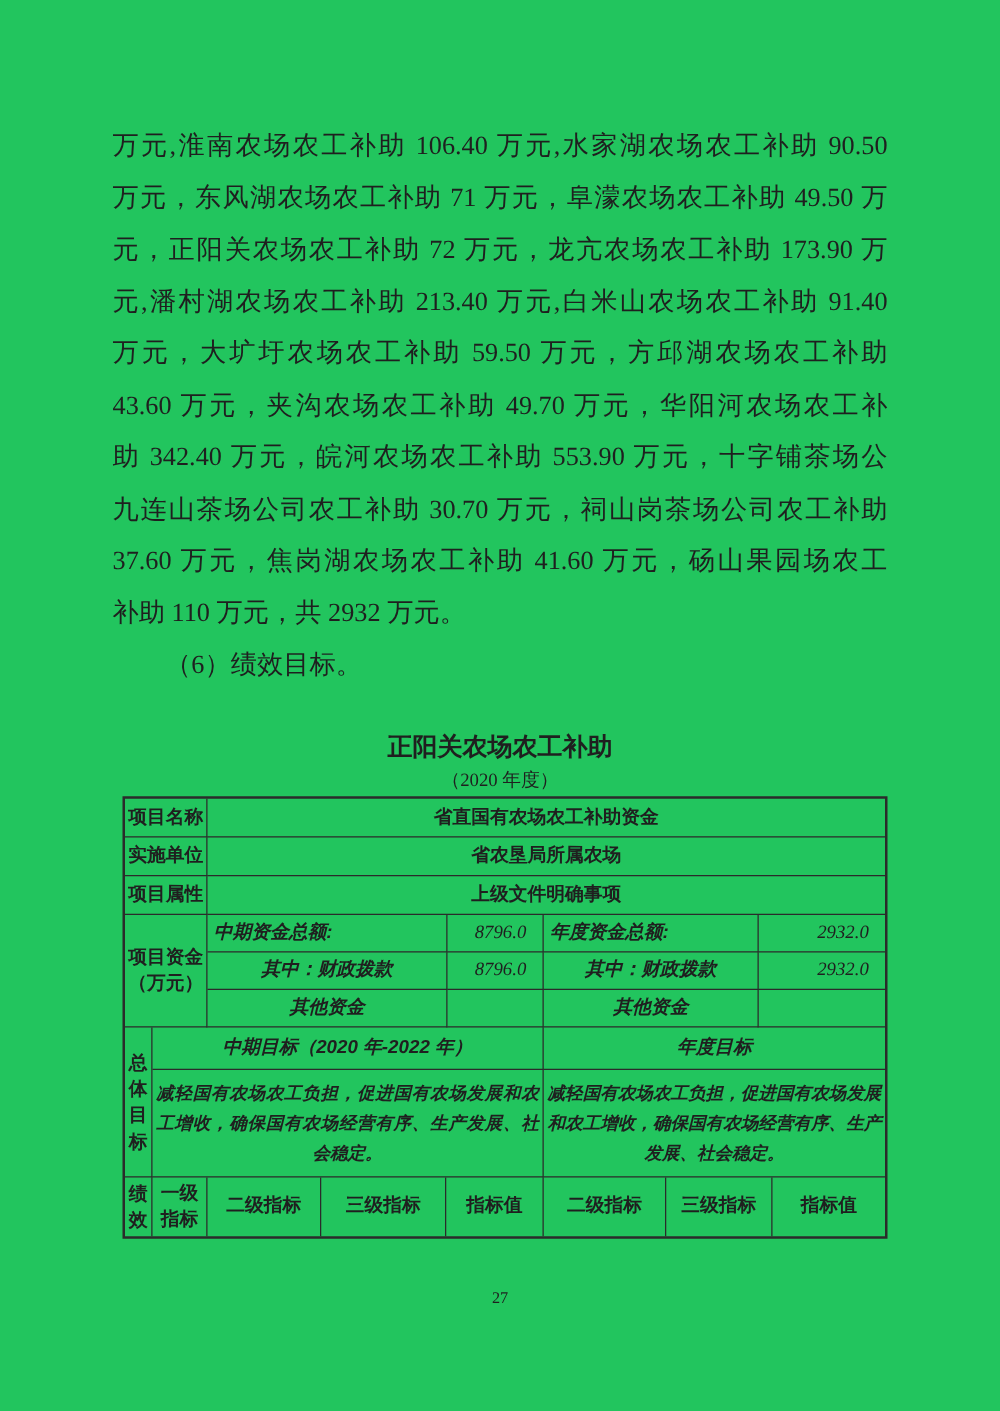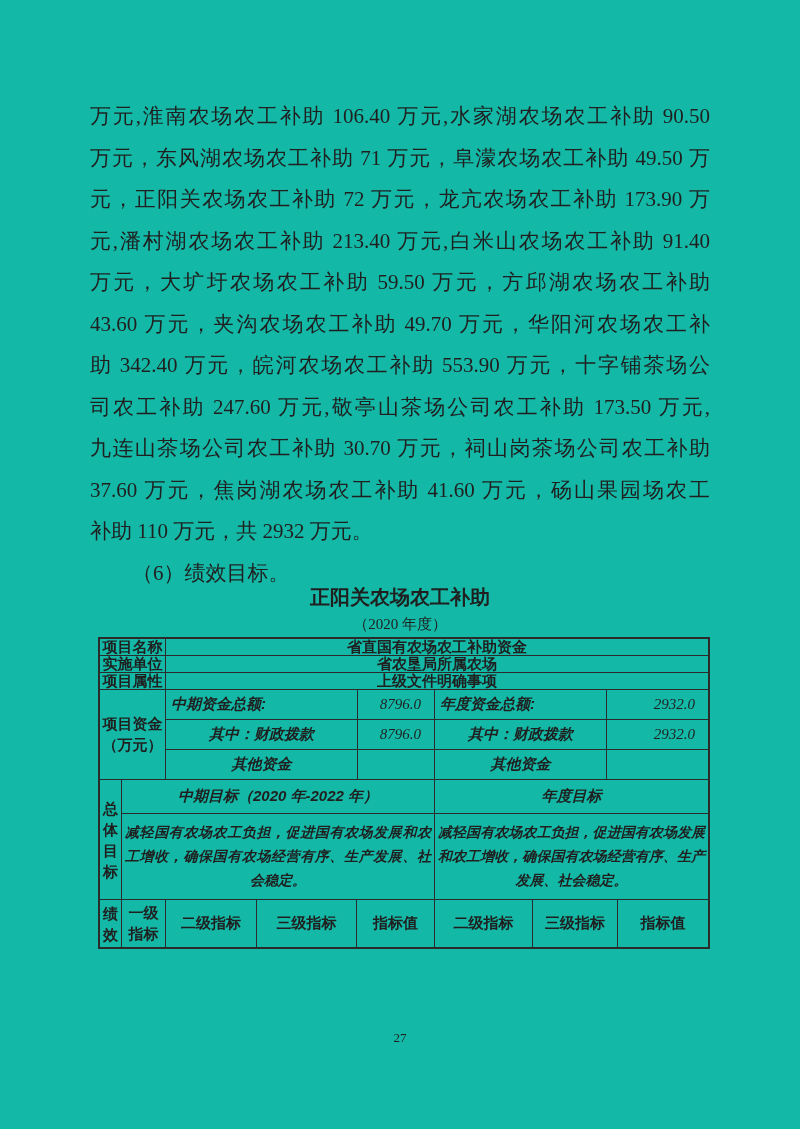--- a/index.html
+++ b/index.html
@@ -1,17 +1,17 @@
 <!DOCTYPE html>
 <html><head>
 <meta charset="utf-8">
 <style>
   html,body{margin:0;padding:0;background:#e8e8e8;}
   .page{
-    position:relative;width:800px;height:1129px;background:#14b8a6;
+    position:relative;width:800px;height:1129px;background:#22c55e;
     margin:0 auto;overflow:hidden;color:#1f1f1f;
     font-family:"Liberation Serif","DejaVu Serif",serif;
   }
   
   .doc-text{position:absolute;left:90px;top:96px;width:620px;font-size:21px;}
   .bline{height:41.5px;line-height:41.5px;white-space:nowrap;overflow:hidden;}
   .bline.j{text-align:justify;text-align-last:justify;}
   .bline.indent{padding-left:42px;}
   
   .tbl-title{position:absolute;left:0;top:584px;width:100%;text-align:center;
@@ -26,21 +26,21 @@
   .col{display:flex;flex-direction:column;font-style:italic;}
   .td{box-sizing:border-box;border-right:1px solid #2b2b2b;border-bottom:1px solid #2b2b2b;
     display:flex;align-items:center;justify-content:center;text-align:center;
     overflow:hidden;line-height:1.35;}
   .last{border-right:none!important;}
   .nb{border-bottom:none!important;}
   .w22{width:22px;}.w44{width:44px;}.w66{width:66px;}.w77{width:77px;}.w78{width:78px;}
   .w85{width:85px;}.w90{width:90px;}.w91{width:91px;}.w98{width:98px;}.w100{width:100px;}
   .w101{width:101px;}.w172{width:172px;}.w192{width:192px;}.w273{width:273px;}.w313{width:313px;}
   .flex1{flex:1;}
-  .h30{height:30px;}.h31{height:17px;}.h34{height:34px;}.h47{height:47px;}
+  .h30{height:30px;}.h31{height:31px;}.h34{height:34px;}.h47{height:47px;}
   .h86{height:86px;}.h90{height:90px;}.h120{height:120px;}
   .left{justify-content:flex-start;text-align:left;padding-left:5px;}
   .num{justify-content:flex-end;text-align:right;padding-right:13px;
     font-family:"Liberation Serif","DejaVu Serif",serif;font-weight:normal;}
   .pad6{padding-left:6px;padding-right:6px;}
   .wraplbl{padding:0 1px;}
   .vlab span{display:block;width:16px;word-break:break-all;line-height:1.4;text-align:center;}
   .just{display:block;text-align:justify;text-align-last:center;
     font-size:14px;line-height:24px;padding:6px 3px 0 3px;}
   .page-num{position:absolute;left:0;top:1030px;width:100%;text-align:center;font-size:13px;}
@@ -51,21 +51,20 @@
 <div class="page">
 
   <div class="doc-text">
     <div class="bline j">万元,淮南农场农工补助 106.40 万元,水家湖农场农工补助 90.50</div>
     <div class="bline j">万元，东风湖农场农工补助 71 万元，阜濛农场农工补助 49.50 万</div>
     <div class="bline j">元，正阳关农场农工补助 72 万元，龙亢农场农工补助 173.90 万</div>
     <div class="bline j">元,潘村湖农场农工补助 213.40 万元,白米山农场农工补助 91.40</div>
     <div class="bline j">万元，大圹圩农场农工补助 59.50 万元，方邱湖农场农工补助</div>
     <div class="bline j">43.60 万元，夹沟农场农工补助 49.70 万元，华阳河农场农工补</div>
     <div class="bline j">助 342.40 万元，皖河农场农工补助 553.90 万元，十字铺茶场公</div>
-    <div class="bline j">司农工补助 247.60 万元,敬亭山茶场公司农工补助 173.50 万元,</div>
     <div class="bline j">九连山茶场公司农工补助 30.70 万元，祠山岗茶场公司农工补助</div>
     <div class="bline j">37.60 万元，焦岗湖农场农工补助 41.60 万元，砀山果园场农工</div>
     <div class="bline">补助 110 万元，共 2932 万元。</div>
     <div class="bline indent">（6）绩效目标。</div>
   </div>
 
   <div class="tbl-title">正阳关农场农工补助</div>
   <div class="tbl-subtitle">（2020 年度）</div>
 
   <div class="gtable">

